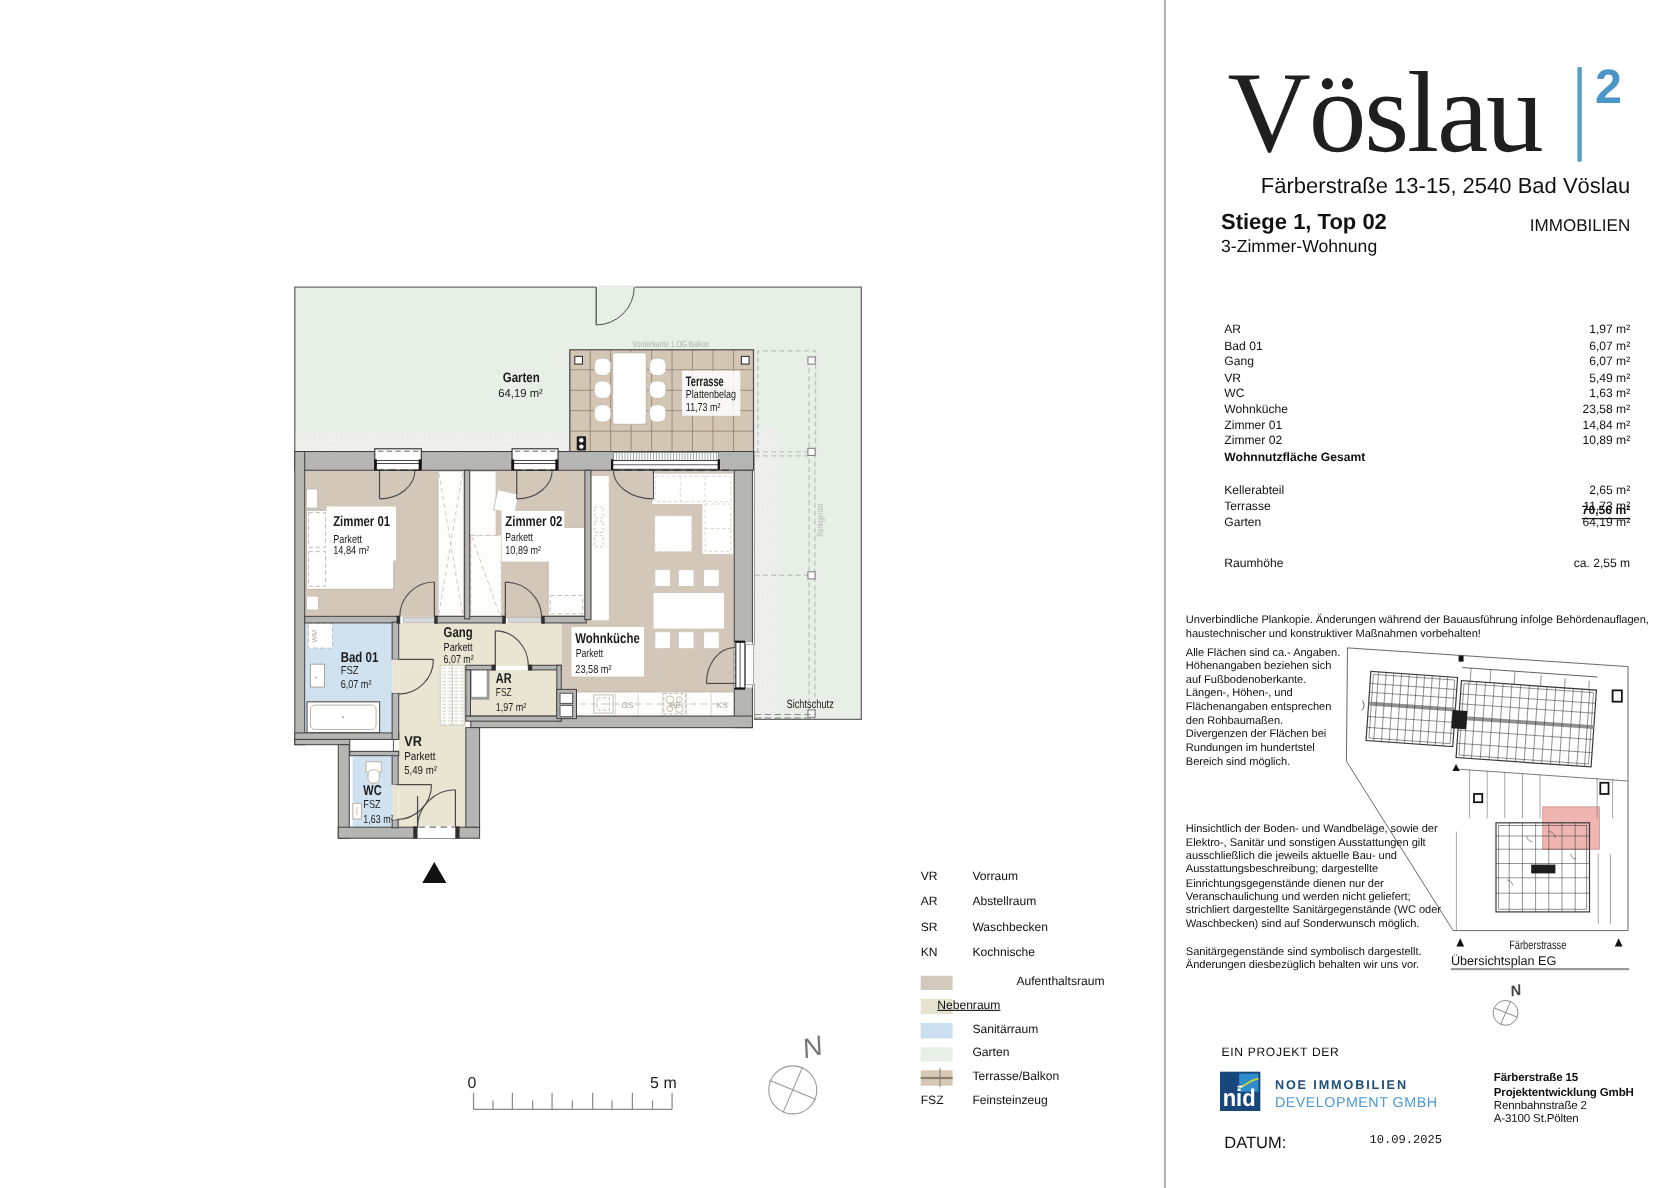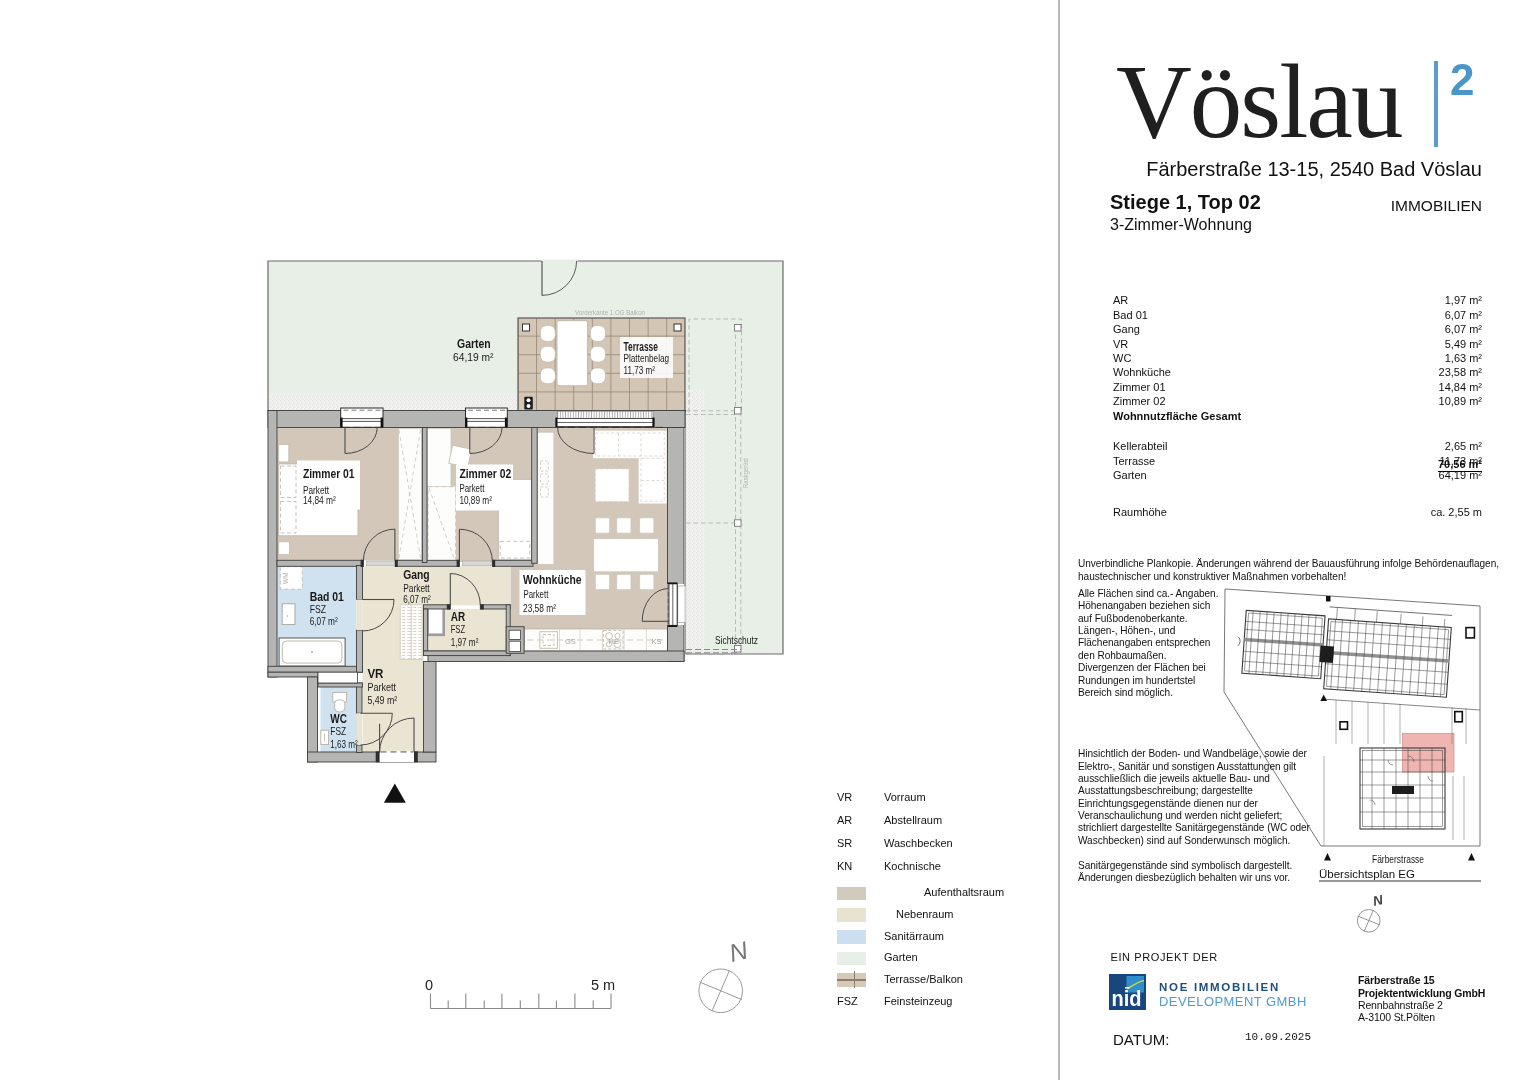--- a/index.html
+++ b/index.html
@@ -551,21 +551,21 @@
 <div class="abs t11" style="left:837px;top:836.9px;">SR</div>
 <div class="abs t11" style="left:884px;top:836.9px;">Waschbecken</div>
 
 <div class="abs t11" style="left:837px;top:859.9px;">KN</div>
 <div class="abs t11" style="left:884px;top:859.9px;">Kochnische</div>
 
 <div class="abs" style="left:837px;top:886.6px;width:28.5px;height:13.5px;background:#d2cabd;"></div>
 <div class="abs t11" style="left:884px;top:886.3px;margin-left:40px;">Aufenthaltsraum</div>
 
 <div class="abs" style="left:837px;top:908.3px;width:28.5px;height:13.5px;background:#e8e3d0;"></div>
-<div class="abs t11" style="left:896px;top:908px;">Nebenraum</div>
+<div class="abs t11" style="left:852px;top:908px;text-decoration:underline;">Nebenraum</div>
 
 <div class="abs" style="left:837px;top:930px;width:28.5px;height:13.5px;background:#ccdff0;"></div>
 <div class="abs t11" style="left:884px;top:929.7px;">Sanitärraum</div>
 
 <div class="abs" style="left:837px;top:951.7px;width:28.5px;height:13.5px;background:#e7efe6;"></div>
 <div class="abs t11" style="left:884px;top:951.4px;">Garten</div>
 
 <div class="abs" style="left:837px;top:973.4px;width:28.5px;height:13.5px;background:#d6c9b8;">
 <div style="position:absolute;left:0;top:6px;width:28.5px;height:1.3px;background:#8c7d6d;"></div>
 <div style="position:absolute;left:17px;top:-2px;width:1.3px;height:17px;background:#8c7d6d;"></div>

